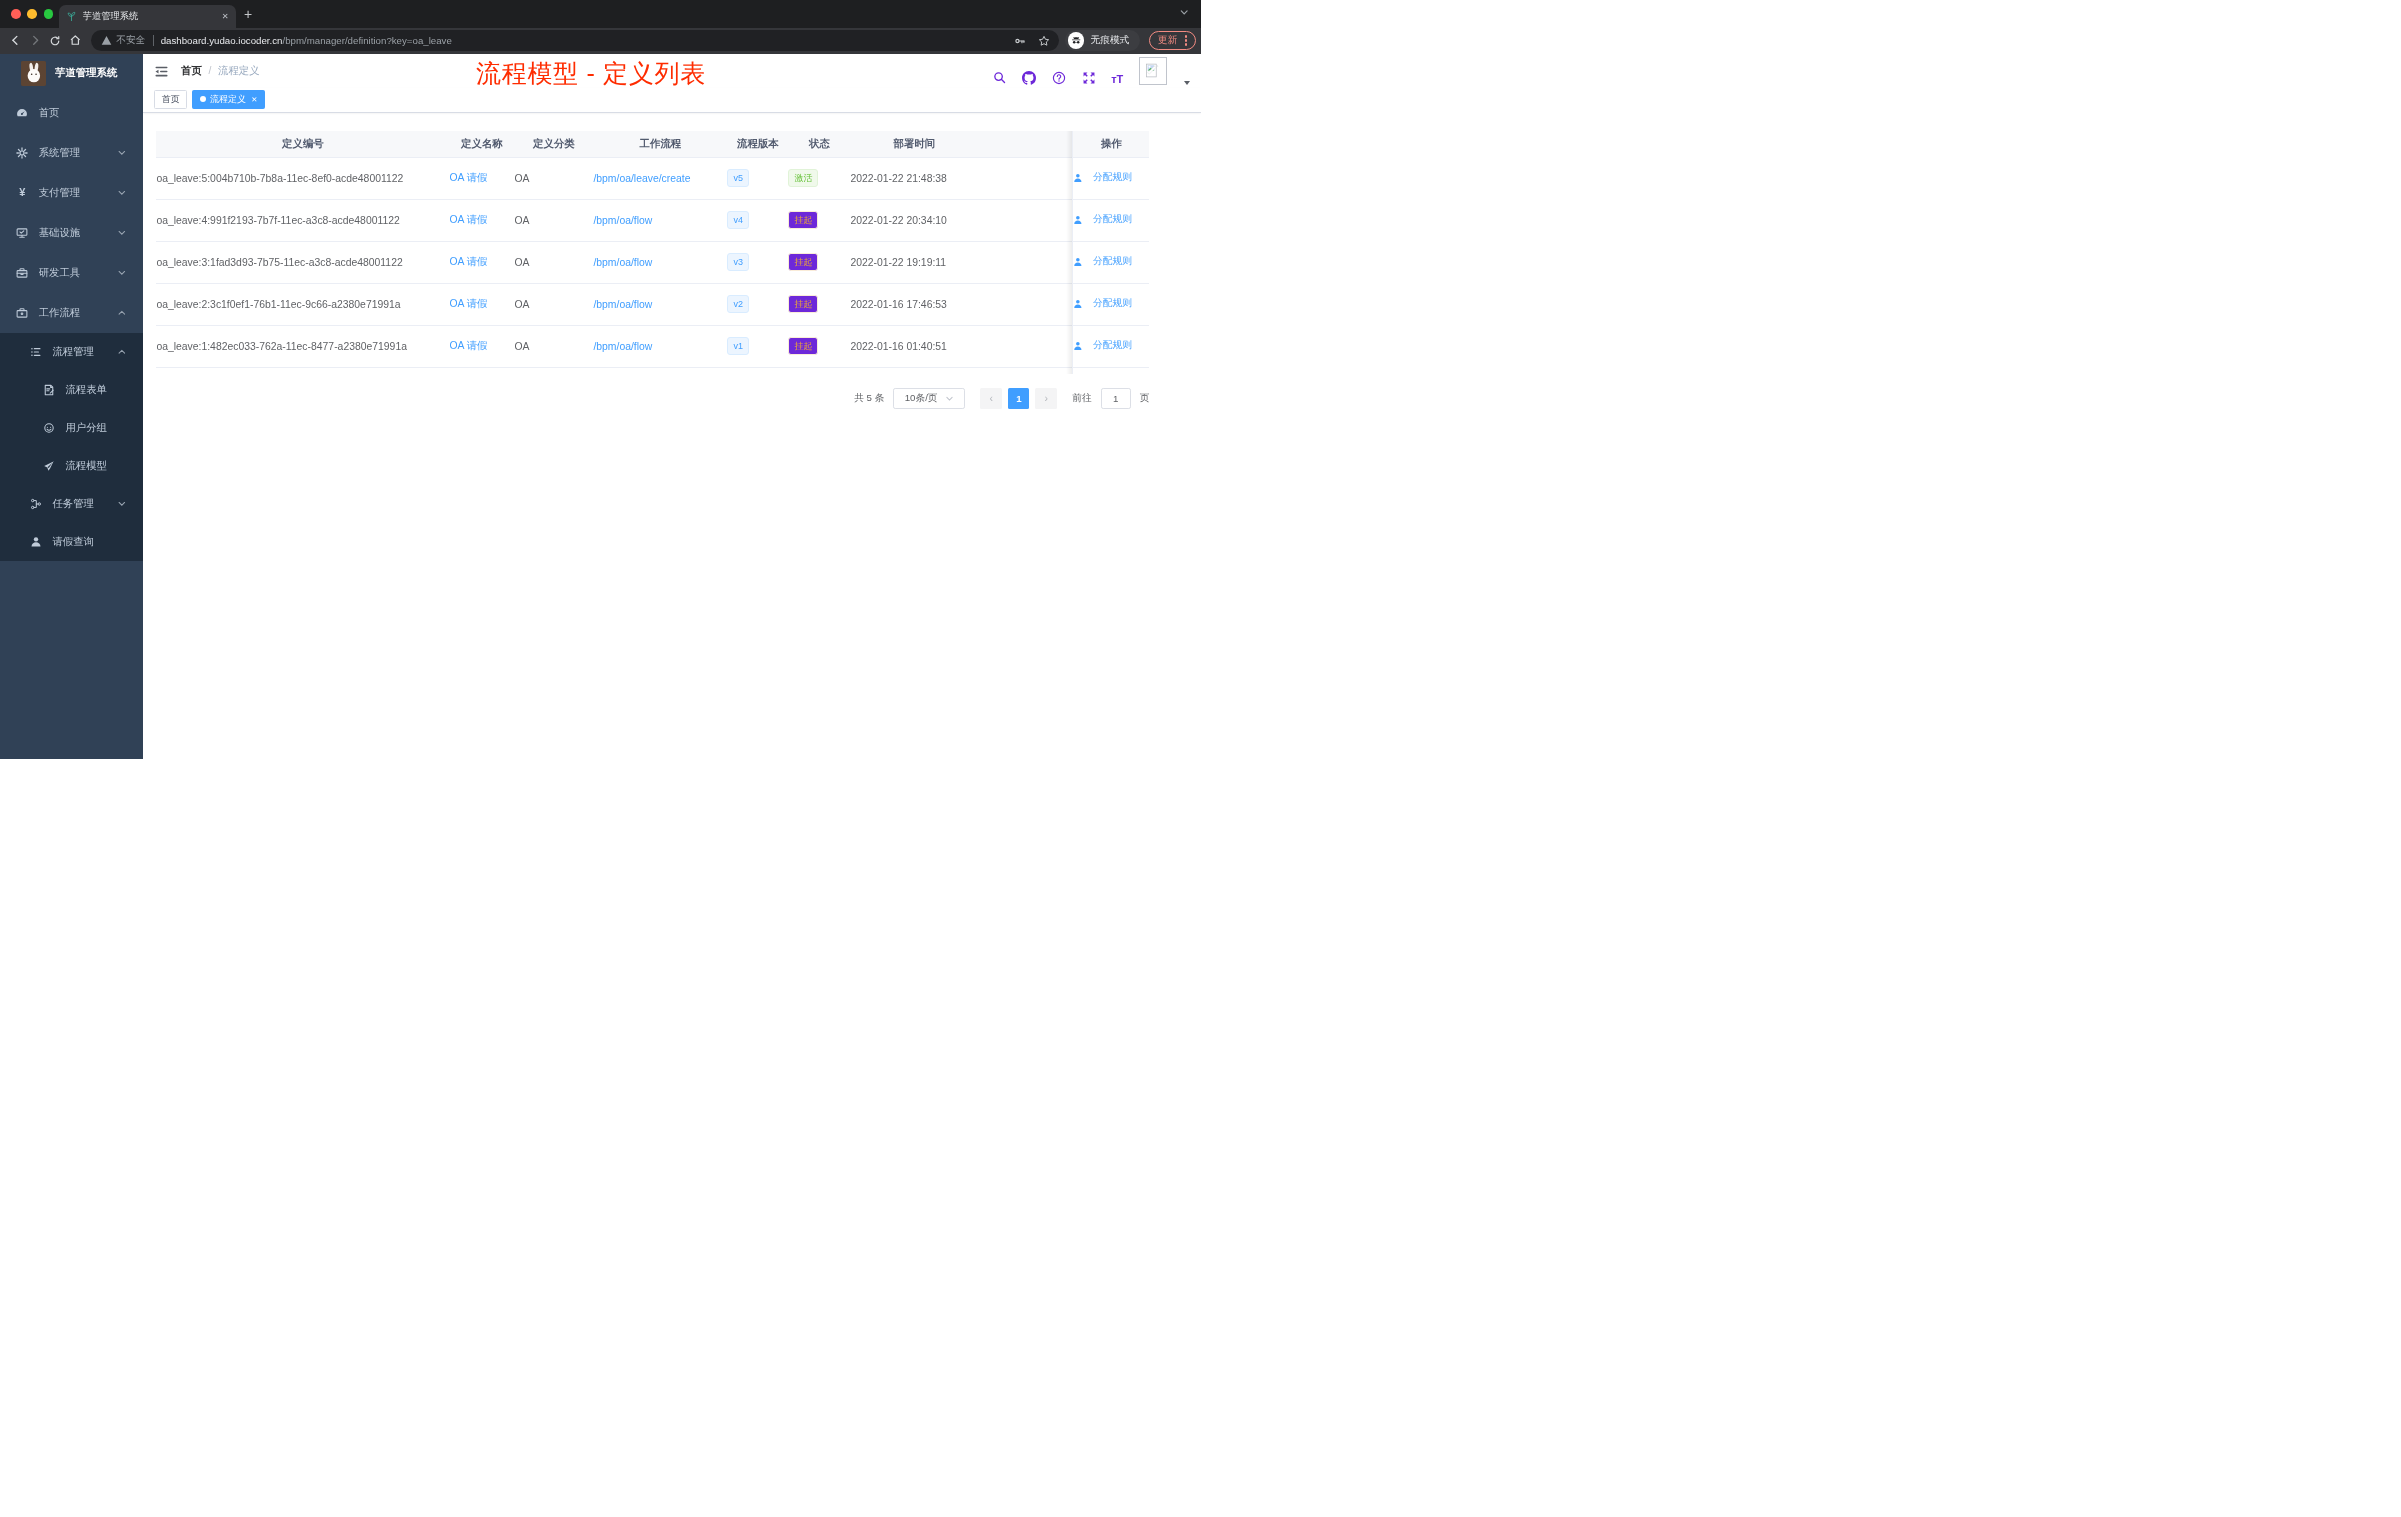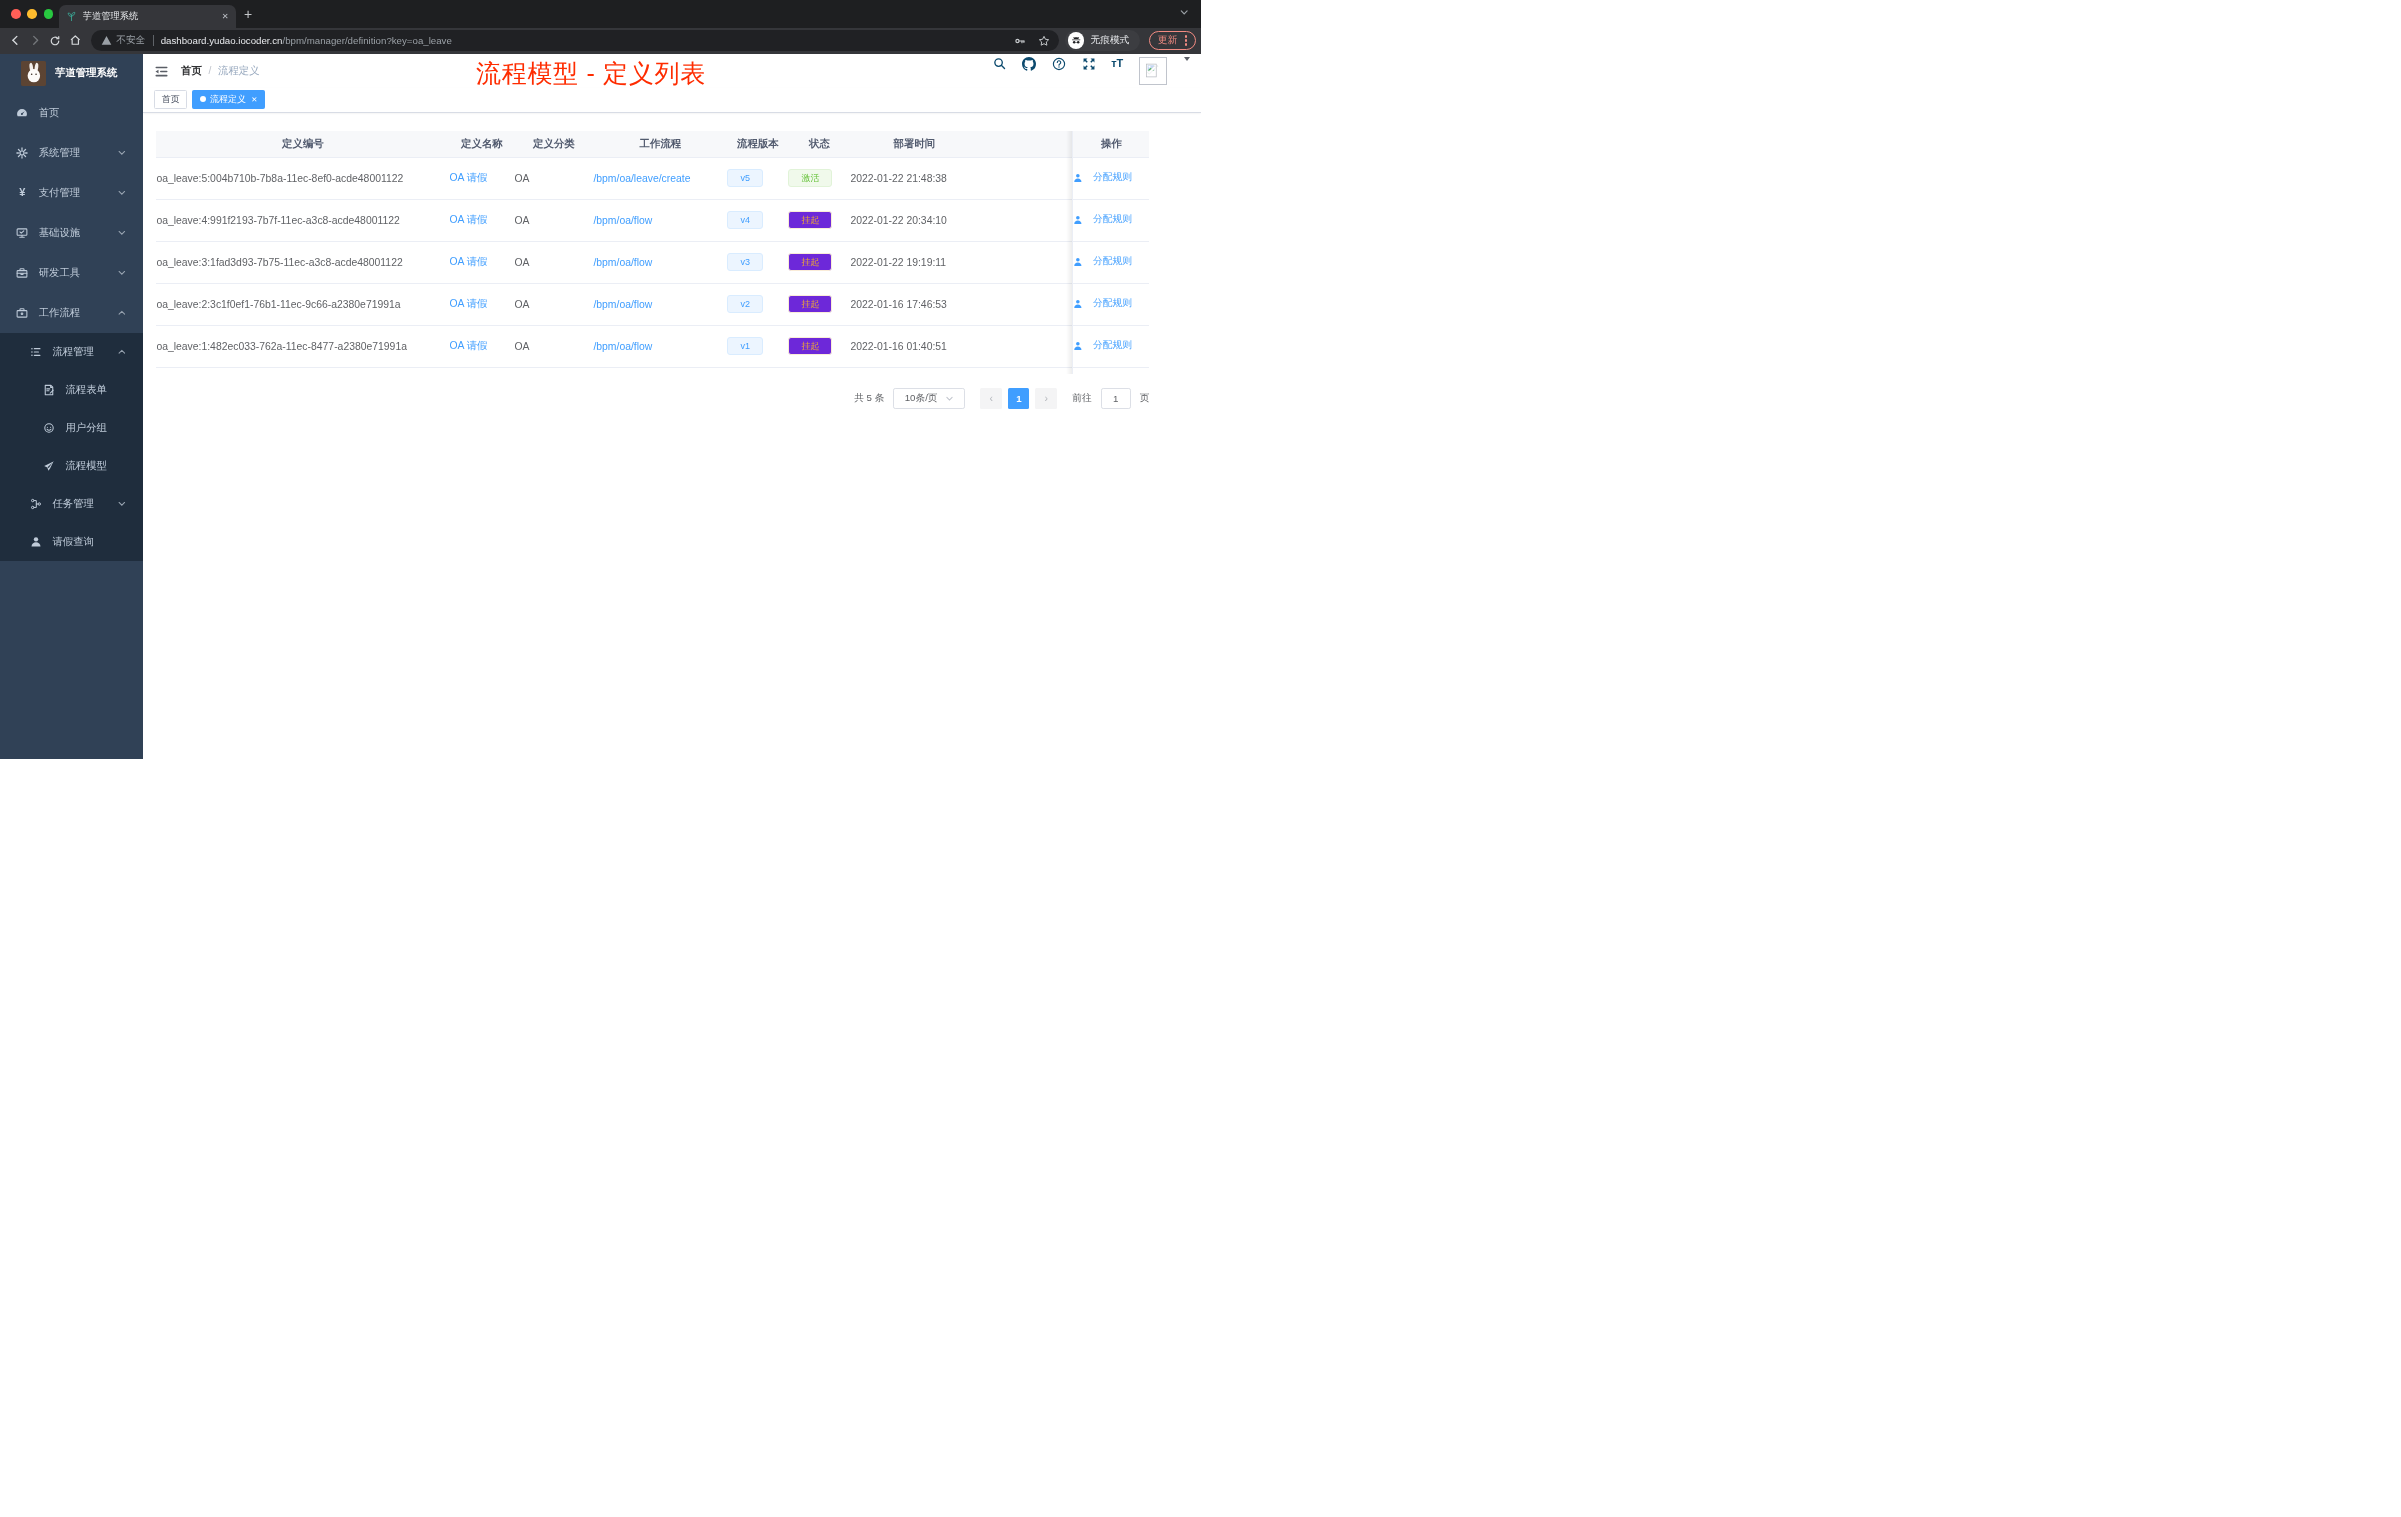--- a/index.html
+++ b/index.html
@@ -52,21 +52,21 @@
   .menu-item.dark { background:#1f2d3d; }
 
   .main { flex:1; position:relative; background:#fff; min-width:0; }
 
   .navbar { height:34px; background:#fff; display:flex; align-items:center; padding:0 11px; position:relative; }
   .hamburger { color:#5a5e66; margin-top:1.5px; }
   .breadcrumb { margin-left:12px; font-size:10.4px; display:flex; align-items:center; }
   .crumb-home { color:#303133; font-weight:600; }
   .crumb-sep { color:#c0c4cc; margin:0 6.7px; }
   .crumb-cur { color:#97a8be; }
-  .nav-icons { margin-left:auto; display:flex; align-items:flex-start; gap:15.6px; color:#0c4a6e; }
+  .nav-icons { margin-left:auto; display:flex; align-items:flex-end; gap:15.6px; color:#6d28d9; }
   .avatar-box { width:28px; height:28px; border:0.7px solid #c0c4cc; background:#fff; display:flex; align-items:center; justify-content:center; }
   .avatar-caret { width:0; height:0; border-left:3.7px solid transparent; border-right:3.7px solid transparent; border-top:4.5px solid #5a5e66; margin-left:1.5px; }
   .annotation { position:absolute; left:333px; top:3px; font-size:25px; font-weight:500; color:#fe2c00;
                 white-space:nowrap; z-index:30; pointer-events:none; letter-spacing:0.7px; }
 
   .tagsbar { height:25px; background:#fff; border-bottom:0.7px solid #d8dce5; box-shadow:0 0.7px 2.2px rgba(0,0,0,.08);
              display:flex; align-items:center; padding:0 11px; gap:4.5px; position:relative; z-index:5; }
   .tag { height:19.3px; display:inline-flex; align-items:center; padding:0 6.7px; border:0.7px solid #d8dce5;
          background:#fff; color:#495060; font-size:9px; gap:4.5px; border-radius:1.5px; cursor:pointer; }
   .tag.active { background:#409eff; border-color:#409eff; color:#fff; }
@@ -74,21 +74,21 @@
   .tag .tclose { font-size:7.4px; margin-left:0.7px; }
 
   .content { padding:18.6px 0 0 13.4px; }
   .table-wrap { position:relative; width:993px; }
   table { width:100%; border-collapse:collapse; table-layout:fixed; font-size:10.4px; color:#606266; }
   thead th { height:26px; background:#f7f8fa; color:#515a6e; font-weight:700; text-align:center;
              border-bottom:0.7px solid #ebeef5; font-size:10.4px; }
   tbody td { height:42px; text-align:left; border-bottom:0.7px solid #ebeef5; background:#fff;
              white-space:nowrap; overflow:hidden; }
   .link { color:#409eff; text-decoration:none; cursor:pointer; }
-  .tag-pill { display:inline-block; height:18px; line-height:16.3px; padding:0 12px; border-radius:3px; font-size:9px; border:0.7px solid; }
+  .tag-pill { display:inline-block; height:18px; line-height:16.3px; padding:0 5px; border-radius:3px; font-size:9px; border:0.7px solid; }
   .tag-blue { background:#ecf5ff; border-color:#d9ecff; color:#409eff; }
   .tag-success { background:#f0f9eb; border-color:#e1f3d8; color:#67c23a; }
   .tag-warning { background:#6d28d9; border-color:#faecd8; color:#e6a23c; }
   .action-link { color:#409eff; font-size:9.7px; display:inline-flex; align-items:center; gap:10px; cursor:pointer; }
   .fixed-shadow { position:absolute; top:0; bottom:-6px; right:76px; width:7.4px;
                   background:linear-gradient(to left, rgba(0,0,0,0.07), transparent); border-right:0.7px solid #ebeef5; }
 
   .pagination { width:993px; display:flex; justify-content:flex-end; align-items:center; margin-top:20px;
                 gap:9px; font-size:9.7px; color:#606266; }
   .psel { width:72px; height:21px; border:0.7px solid #dcdfe6; border-radius:2.2px; display:flex; align-items:center;

